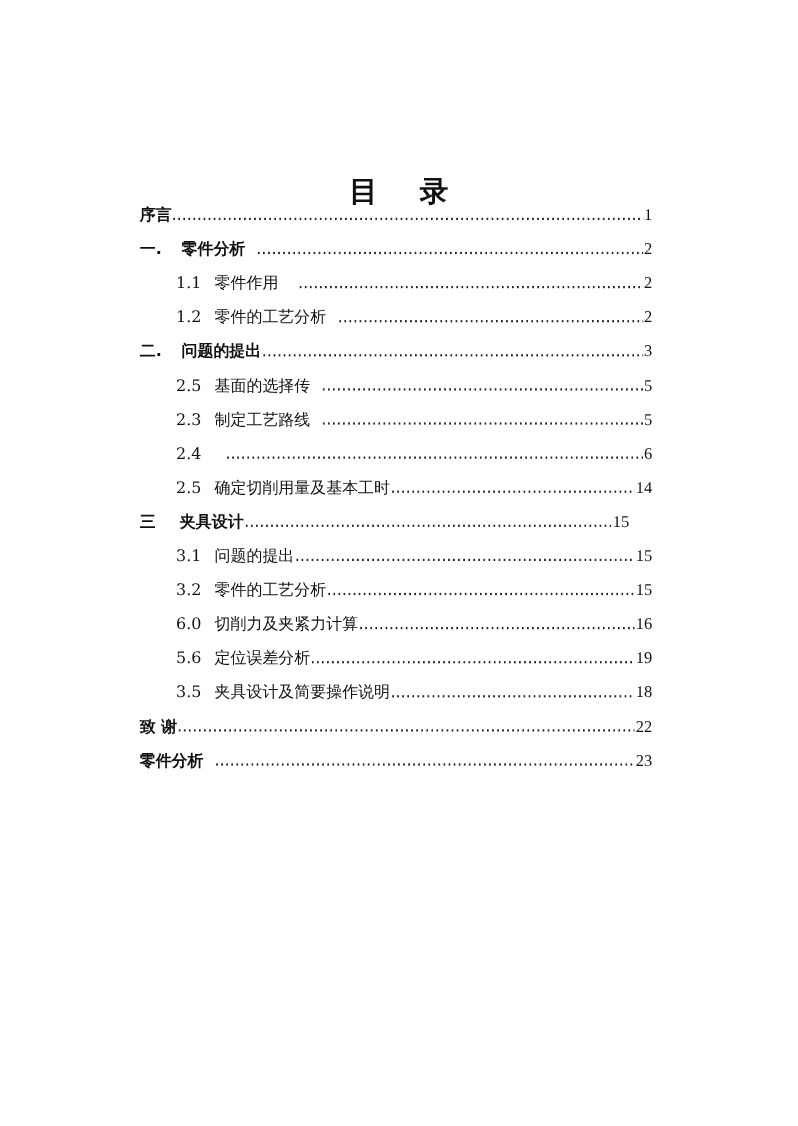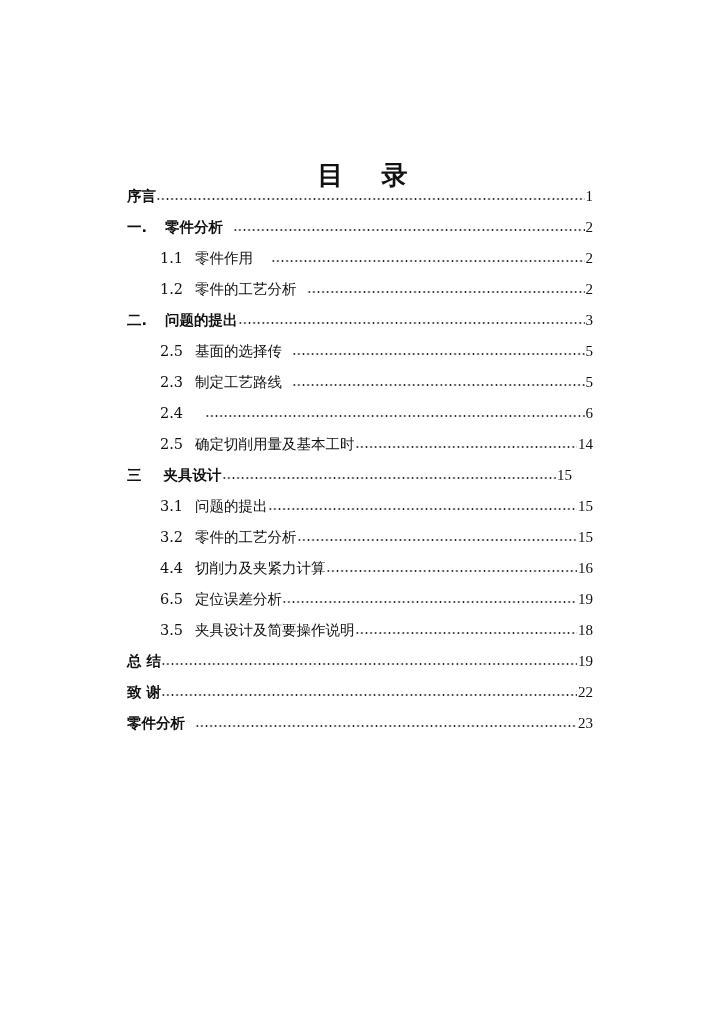--- a/index.html
+++ b/index.html
@@ -184,45 +184,40 @@
   </div>
 
   <div class="toc-row level-2">
     <span class="num">3.2</span>
     <span class="label">零件的工艺分析</span>
     <span class="leader"></span>
     <span class="page">15</span>
   </div>
 
   <div class="toc-row level-2">
-    <span class="num">4.4</span>
+    <span class="num">6.0</span>
     <span class="label">切削力及夹紧力计算</span>
     <span class="leader"></span>
     <span class="page">16</span>
   </div>
 
   <div class="toc-row level-2">
-    <span class="num">6.5</span>
+    <span class="num">5.6</span>
     <span class="label">定位误差分析</span>
     <span class="leader"></span>
     <span class="page">19</span>
   </div>
 
   <div class="toc-row level-2">
     <span class="num">3.5</span>
     <span class="label">夹具设计及简要操作说明</span>
     <span class="leader"></span>
     <span class="page">18</span>
   </div>
 
-  <div class="toc-row level-1">
-    <span class="label">总 结</span>
-    <span class="leader"></span>
-    <span class="page">19</span>
-  </div>
 
   <div class="toc-row level-1">
     <span class="label">致 谢</span>
     <span class="leader"></span>
     <span class="page">22</span>
   </div>
 
   <div class="toc-row level-1">
     <span class="label">零件分析</span>
     <span class="gap"></span>

